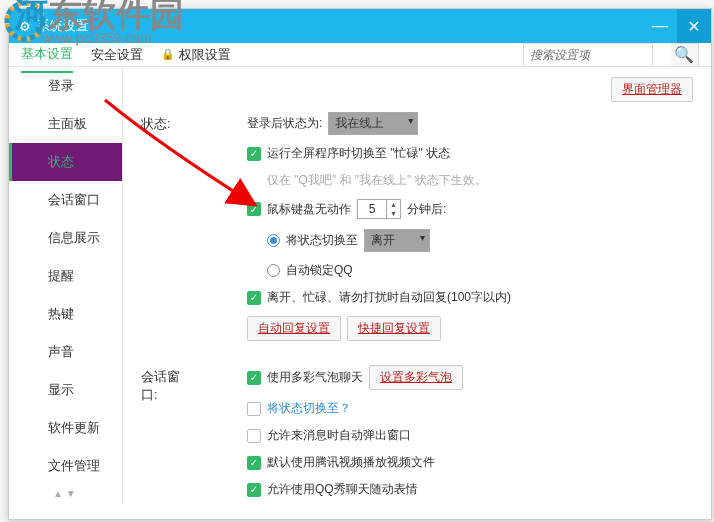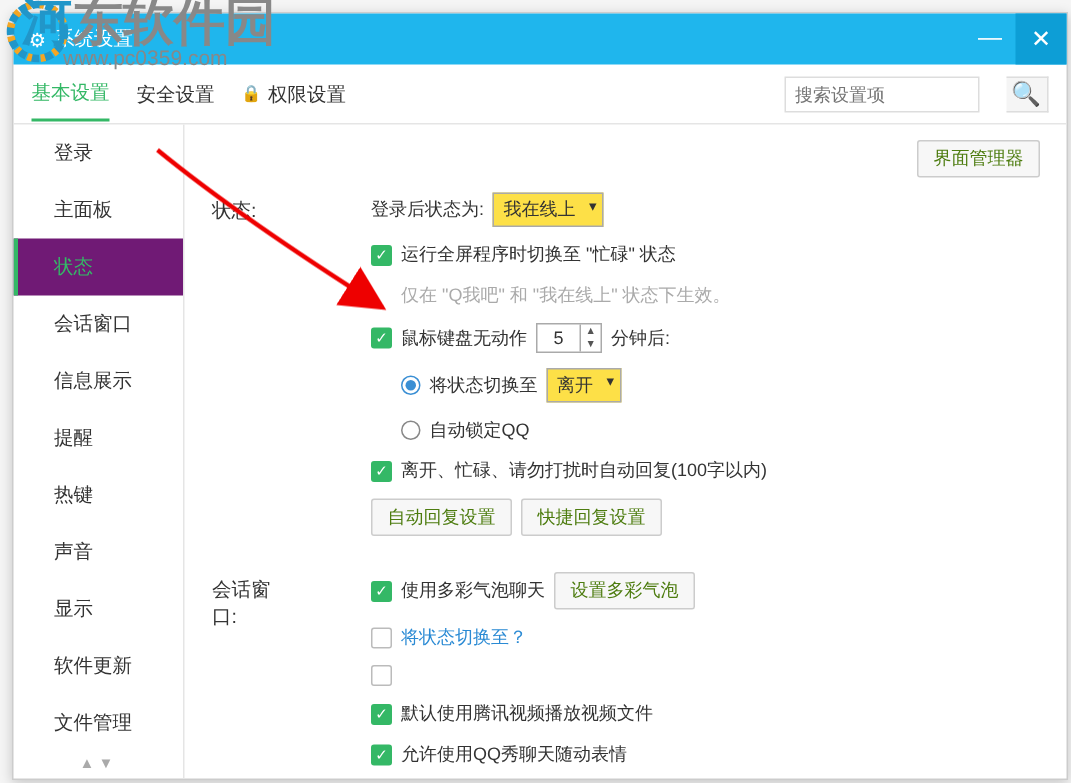--- a/index.html
+++ b/index.html
@@ -10,43 +10,43 @@
 .titlebar { height: 34px; background: #1fb6ed; display: flex; align-items: center; justify-content: space-between; padding: 0 0 0 10px; }
 .titlebar .title { color: #fff; font-size: 13px; display: flex; align-items: center; gap: 6px; }
 .titlebar .controls { display: flex; height: 100%; }
 .titlebar .ctrl { width: 34px; height: 34px; display: flex; align-items: center; justify-content: center; color: #fff; font-size: 16px; cursor: pointer; }
 .titlebar .ctrl.close { background: #0d9ed6; }
 
 .watermark1 { position: absolute; left: 14px; top: -8px; font-size: 34px; font-weight: bold; color: #888; z-index: 10; pointer-events: none; }
 .watermark2 { position: absolute; left: 42px; top: 30px; font-size: 14px; color: #888; z-index: 10; pointer-events: none; }
 .wm-left { color: #2196c9; }
 
-.topbar { height: 40px; display: flex; align-items: center; border-bottom: 1px solid #e5e5e5; padding: 0 12px; gap: 18px; }
+.topbar { height: 24px; display: flex; align-items: center; border-bottom: 1px solid #e5e5e5; padding: 0 12px; gap: 18px; }
 .tab { font-size: 13px; color: #333; cursor: pointer; display: flex; align-items: center; gap: 4px; padding: 8px 0; }
 .tab.active { color: #34b866; border-bottom: 2px solid #34b866; }
 .lock-icon { color: #999; font-size: 11px; }
 .spacer { flex: 1; }
-.search-box { width: 130px; height: 24px; border: 1px solid #ddd; padding: 0 6px; font-size: 12px; color: #999; }
+.search-box { width: 130px; height: 24px; border: 1px solid #ddd; padding: 0 6px; font-size: 12px; color: #999; font-style: italic; }
 .search-btn { width: 28px; height: 24px; border: 1px solid #ddd; border-left: none; background: #f5f5f5; display: flex; align-items: center; justify-content: center; color: #888; cursor: pointer; }
 
 .body { display: flex; height: calc(100% - 74px); }
 
 .sidebar { width: 114px; border-right: 1px solid #e5e5e5; overflow-y: auto; position: relative; }
-.side-item { height: 38px; display: flex; align-items: center; padding-left: 24px; font-size: 13px; color: #333; cursor: pointer; border-left: 3px solid transparent; }
+.side-item { height: 38px; display: flex; align-items: center; padding-left: 36px; font-size: 13px; color: #333; cursor: pointer; border-left: 3px solid transparent; }
 .side-item.active { color: #34b866; border-left: 3px solid #34b866; background: #701a75; }
 .side-scroll { position: absolute; bottom: 4px; left: 44px; color: #aaa; font-size: 10px; }
 
 .main { flex: 1; padding: 10px 18px; overflow-y: auto; }
 .row { display: flex; align-items: flex-start; margin-bottom: 14px; }
 .row-label { width: 62px; font-size: 13px; color: #333; text-align: left; padding-right: 10px; padding-top: 3px; }
 .row-body { flex: 1; margin-left: 44px; }
 .line { display: flex; align-items: center; gap: 6px; font-size: 12px; color: #333; margin-bottom: 10px; flex-wrap: wrap; }
 .hint { color: #aaa; font-size: 12px; margin-left: 20px; margin-bottom: 10px; }
-.btn { border: 1px solid #ccc; background: #f7f7f7; padding: 3px 10px; font-size: 12px; color: #4d7c0f; cursor: pointer; border-radius: 2px; }
-.select { border: 1px solid #aaa; padding: 2px 18px 2px 6px; font-size: 12px; background: #fde047; position: relative; cursor: pointer; }
+.btn { border: 1px solid #ccc; background: #f7f7f7; padding: 3px 10px; font-size: 12px; color: #b91c1c; cursor: pointer; border-radius: 2px; text-decoration: underline; }
+.select { border: 1px solid #aaa; padding: 2px 34px 2px 6px; font-size: 12px; background: #a3a3a3; position: relative; cursor: pointer; }
 .select::after { content: "▾"; position: absolute; right: 4px; top: 2px; font-size: 10px; }
 .spinner { display: flex; align-items: center; border: 1px solid #aaa; height: 20px; }
 .spinner .val { width: 28px; text-align: center; font-size: 12px; border: none; }
 .spinner .bt { display: flex; flex-direction: column; border-left: 1px solid #aaa; }
 .spinner .bt span { font-size: 7px; line-height: 9px; padding: 0 3px; cursor: pointer; color: #555; }
 .check { width: 14px; height: 14px; border-radius: 2px; display: inline-flex; align-items: center; justify-content: center; font-size: 10px; color: #fff; flex-shrink: 0; }
 .check.on { background: #34b866; }
 .check.off { border: 1px solid #bbb; background: #fff; }
 .radio { width: 13px; height: 13px; border-radius: 50%; border: 1px solid #888; display: inline-flex; align-items: center; justify-content: center; flex-shrink: 0; }
 .radio.on::after { content: ""; width: 7px; height: 7px; background: #3a8fd4; border-radius: 50%; }
@@ -160,20 +160,21 @@
             <span class="check on">✓</span>
             <span>使用多彩气泡聊天</span>
             <button class="btn">设置多彩气泡</button>
           </div>
           <div class="line">
             <span class="check off"></span>
             <span class="link">将状态切换至？</span>
           </div>
           <div class="line">
             <span class="check off"></span>
+            <span>允许来消息时自动弹出窗口</span>
           </div>
           <div class="line">
             <span class="check on">✓</span>
             <span>默认使用腾讯视频播放视频文件</span>
           </div>
           <div class="line">
             <span class="check on">✓</span>
             <span>允许使用QQ秀聊天随动表情</span>
           </div>
 

